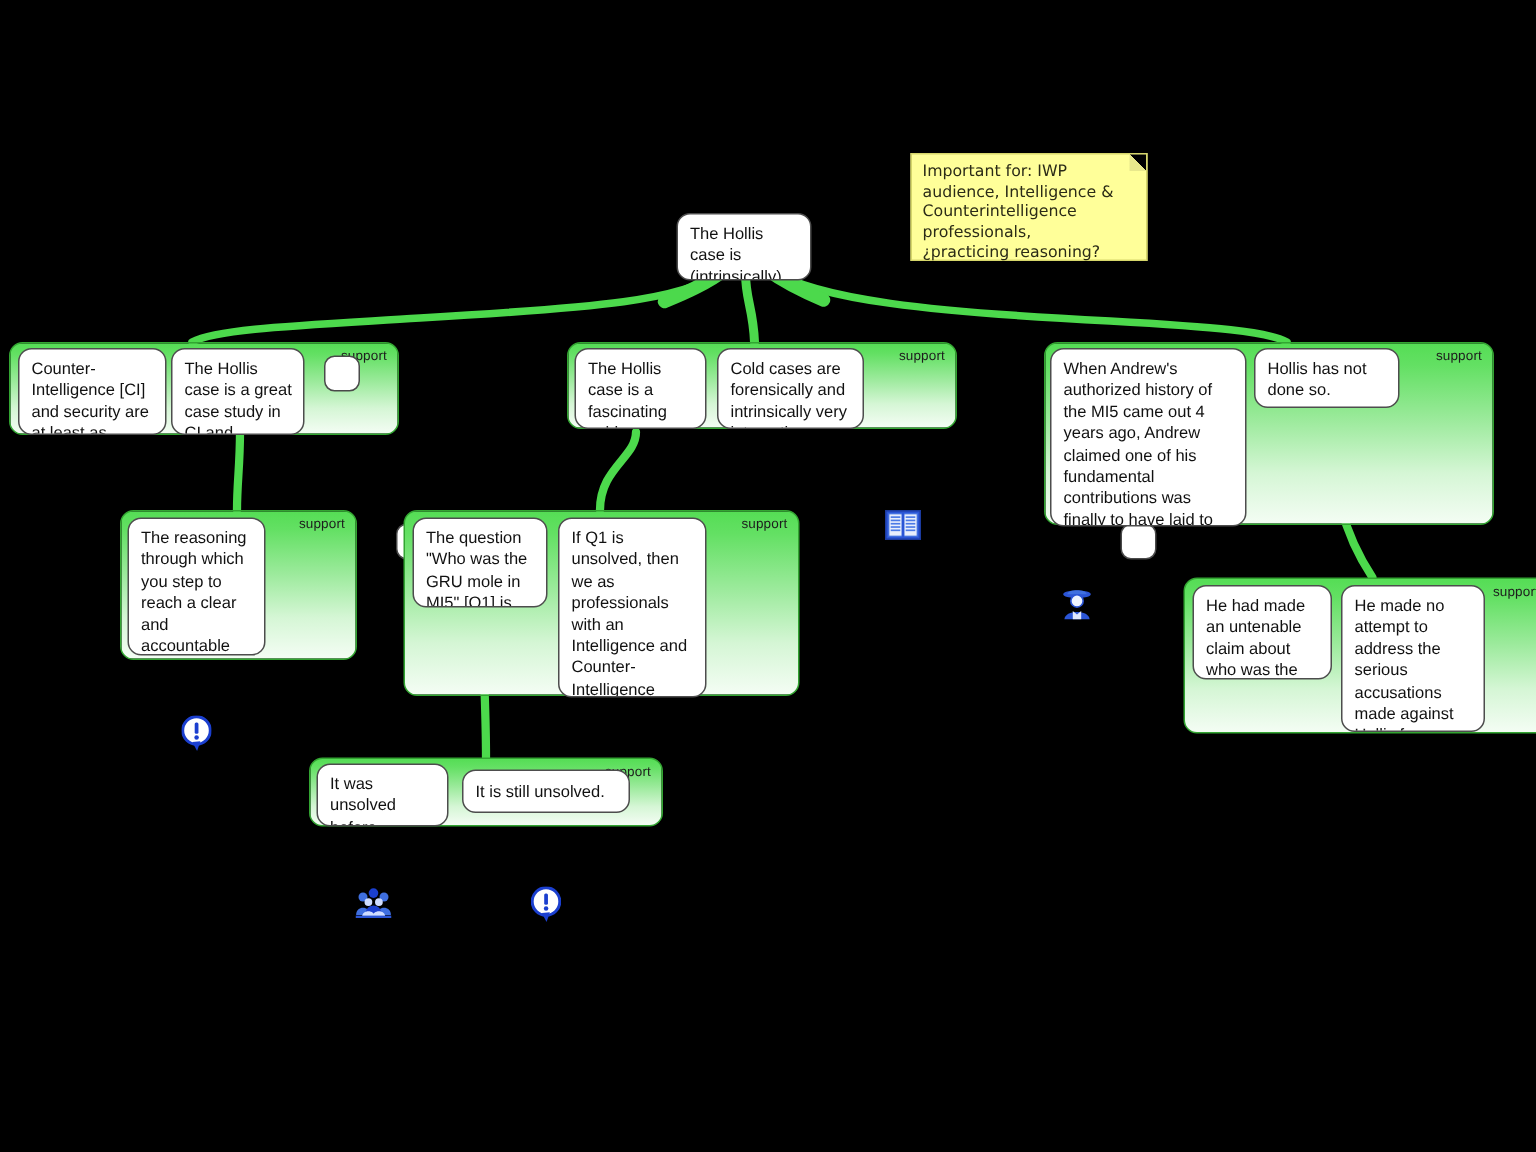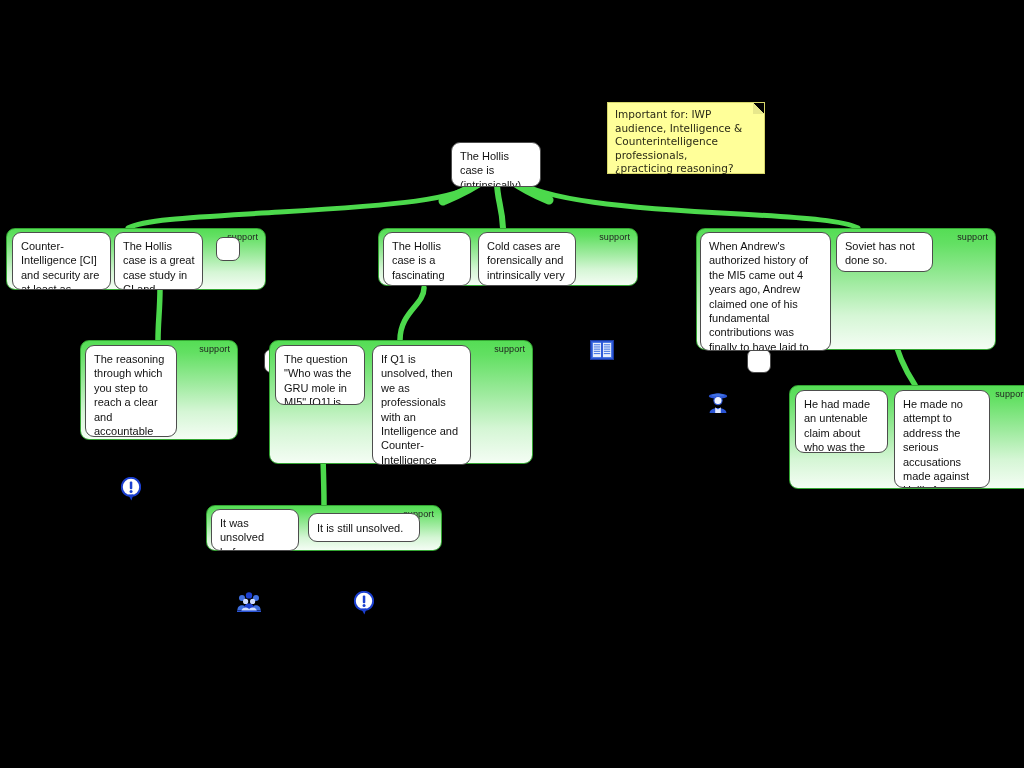--- a/index.html
+++ b/index.html
@@ -158,21 +158,21 @@
     <div class="panel-dot" style="left:581px;"></div>
   </div>
   <div class="claim" style="left:383px; top:232px; width:88px; height:54px;">The Hollis case is a fascinating cold case.</div>
   <div class="claim" style="left:478px; top:232px; width:98px; height:54px;">Cold cases are forensically and intrinsically very interesting</div>
 
   <div class="panel" style="left:696px; top:228px; width:300px; height:122px;">
     <span class="panel-label">support</span>
 
   </div>
   <div class="claim" style="left:700px; top:232px; width:131px; height:119px;">When Andrew's authorized history of the MI5 came out 4 years ago, Andrew claimed one of his fundamental contributions was finally to have laid to rest the Hollis case and to have shown that Hollis was not a Soviet mole.</div>
-  <div class="claim" style="left:836px; top:232px; width:97px; height:40px;">Soviet has not done so.</div>
+  <div class="claim" style="left:836px; top:232px; width:97px; height:40px;">Hollis has not done so.</div>
 
   <div class="panel" style="left:80px; top:340px; width:158px; height:100px;">
     <span class="panel-label">support</span>
     <div class="panel-dot" style="left:183px;"></div>
   </div>
   <div class="claim" style="left:85px; top:345px; width:92px; height:92px;">The reasoning through which you step to reach a clear and accountable verdict is well worth doing.</div>
 
   <div class="panel" style="left:269px; top:340px; width:264px; height:124px;">
     <span class="panel-label">support</span>
     <div class="panel-dot" style="left:477px;"></div>

